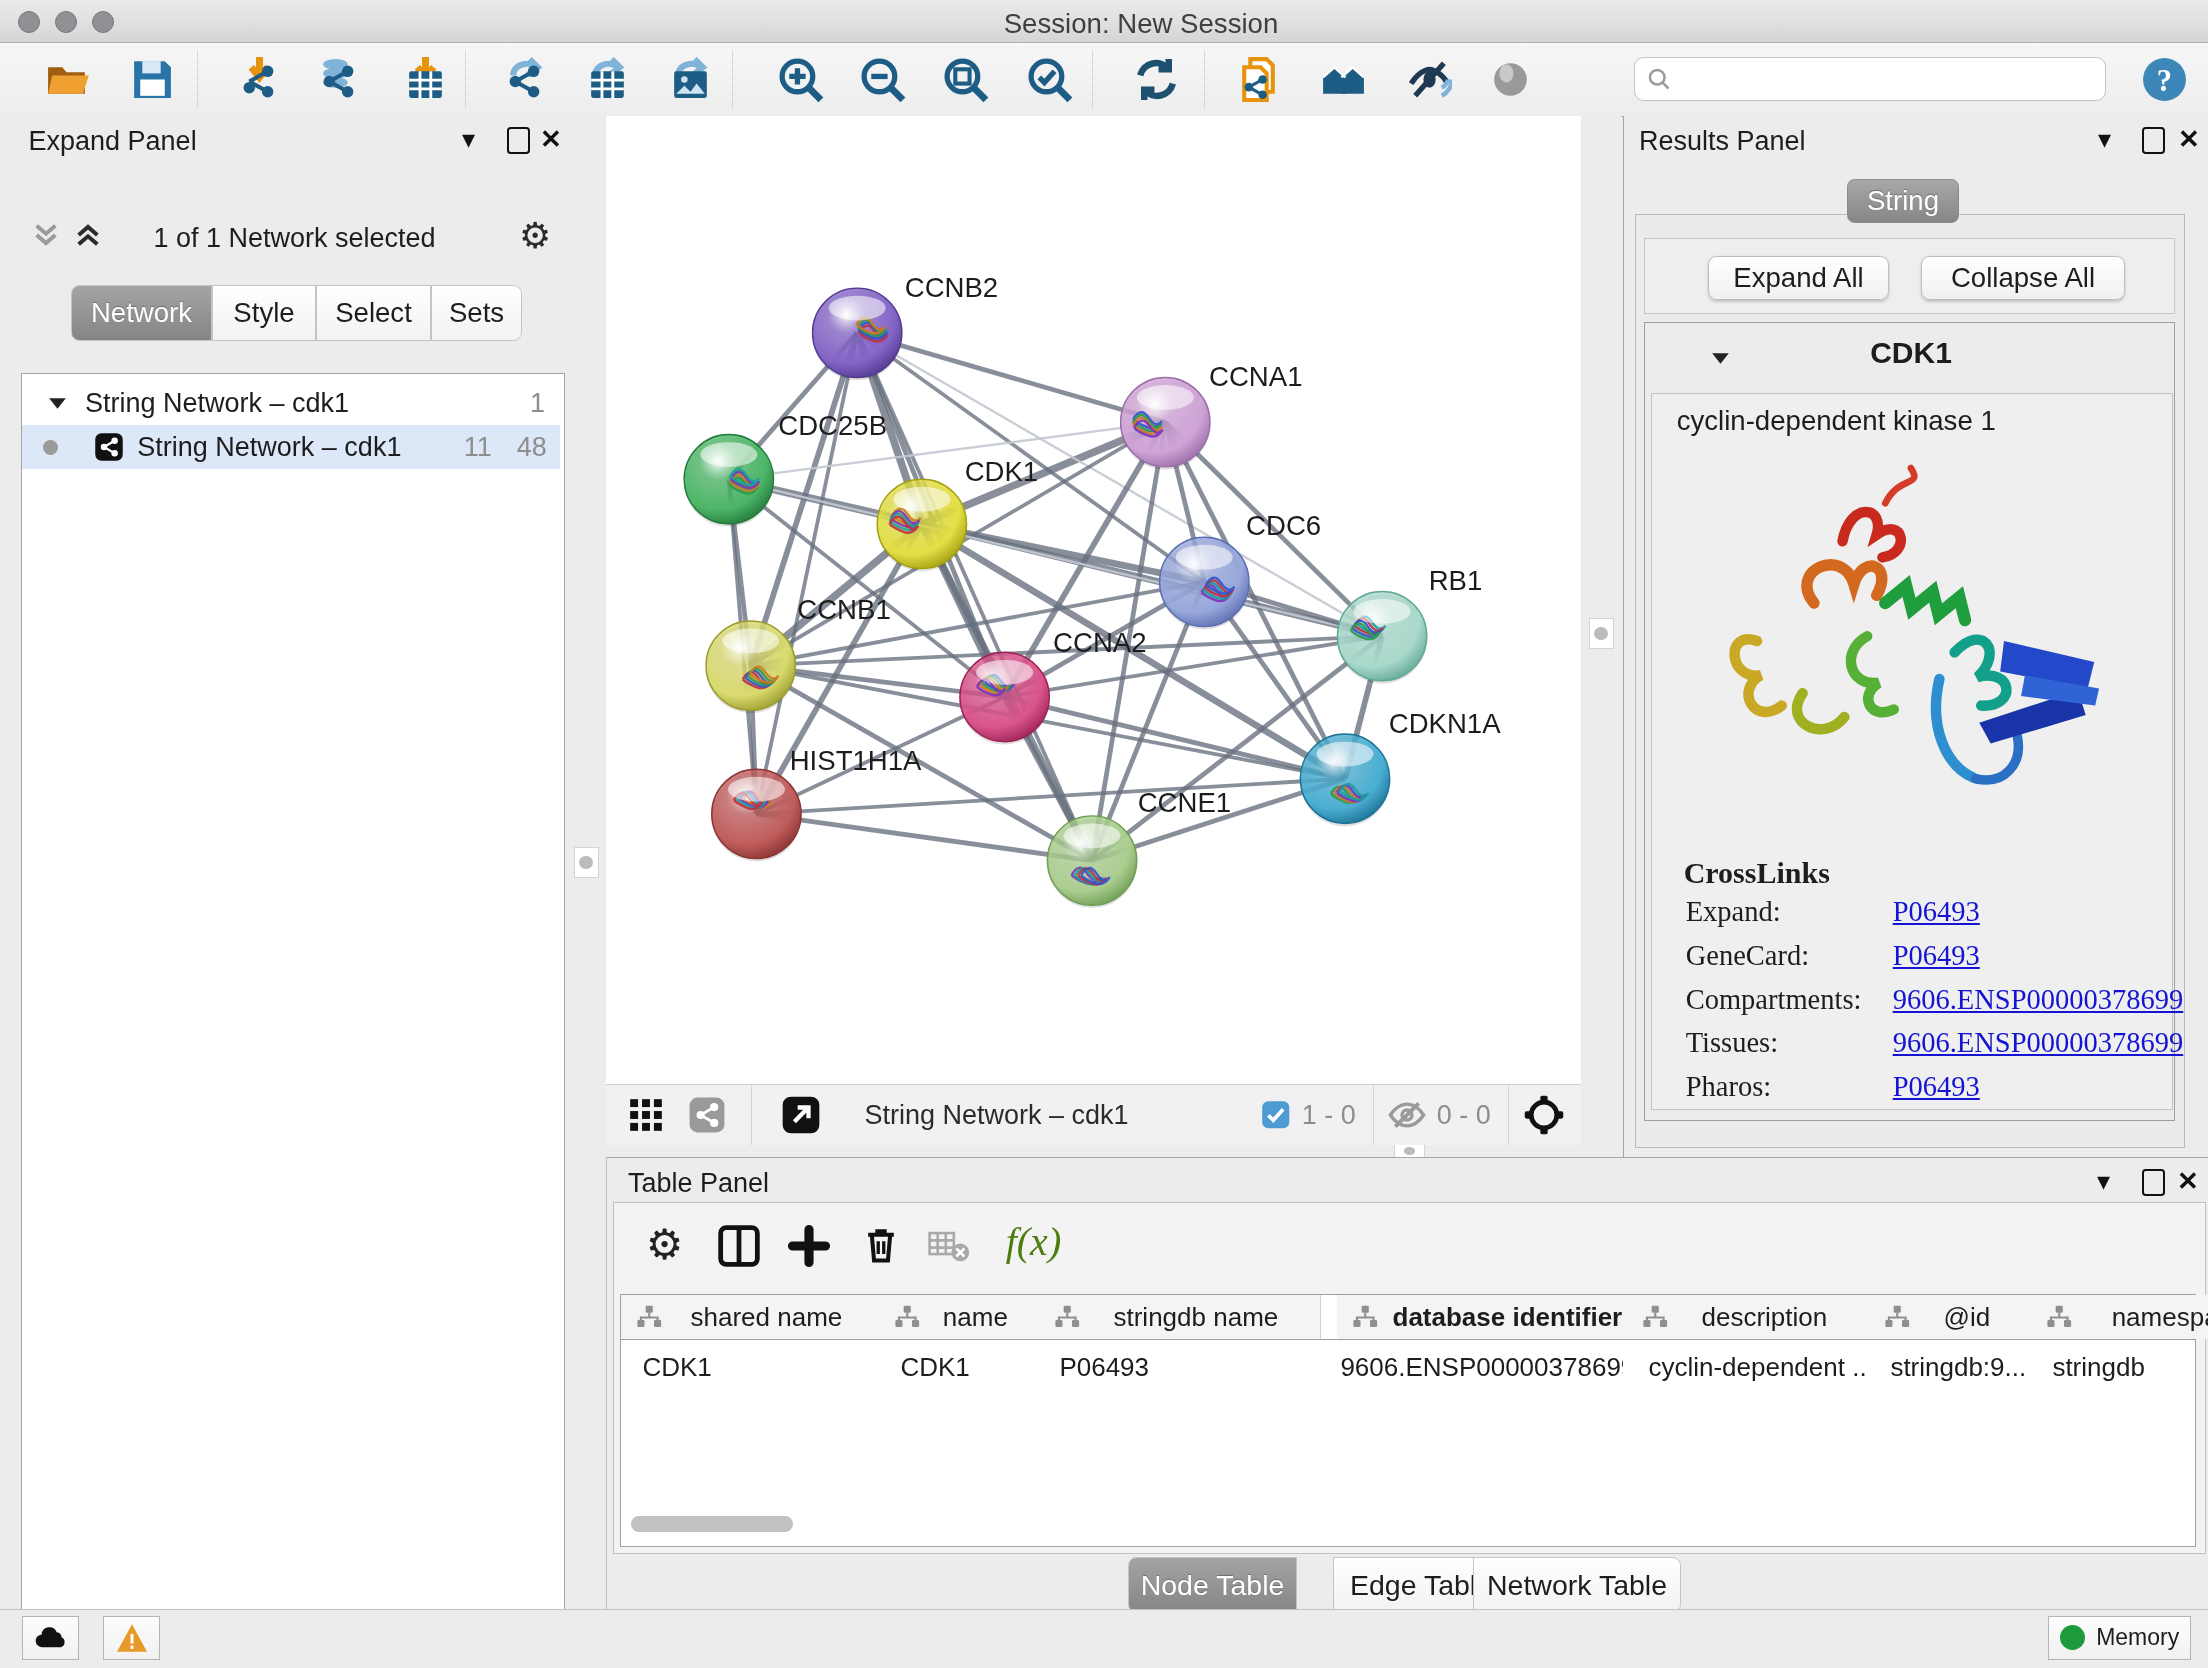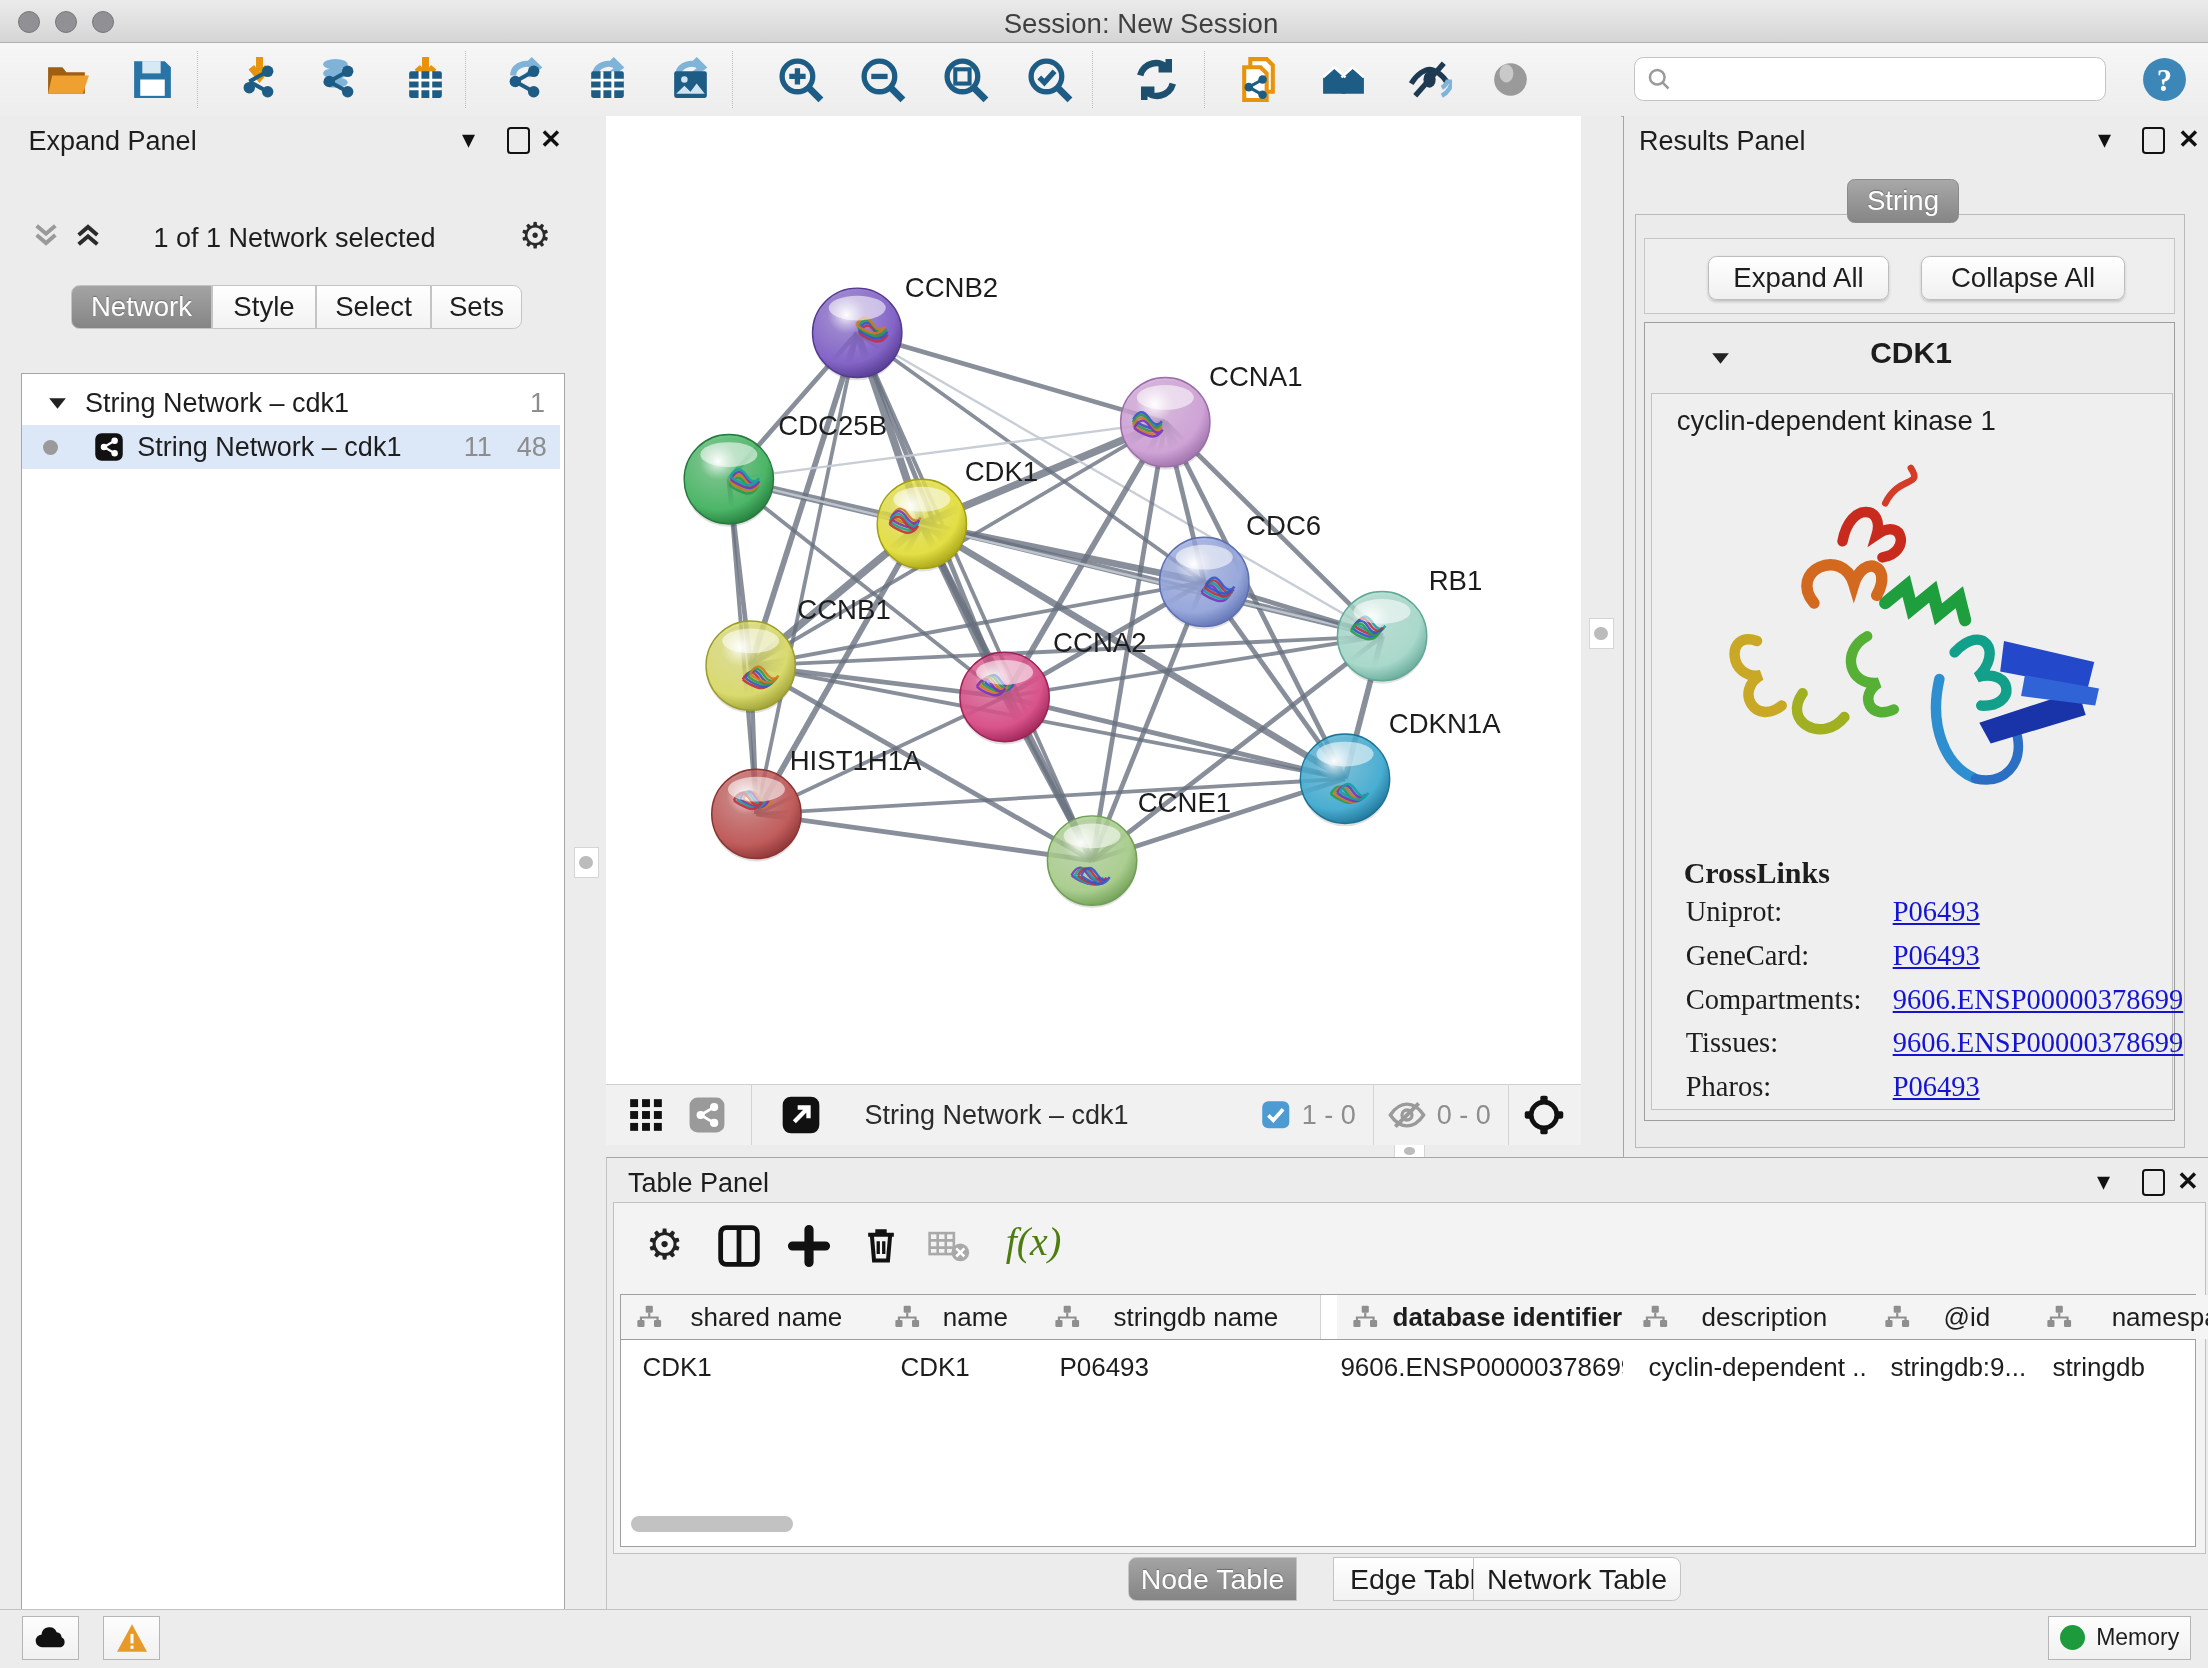--- a/index.html
+++ b/index.html
@@ -17,21 +17,21 @@
   .tb-btn{top:9.5px;width:53px;height:53px;display:flex;align-items:center;justify-content:center;cursor:default;}
   .tb-sep{top:7.6px;width:0;height:57px;border-left:1.9px dotted #bdbdbd;}
   .searchbox{top:14.3px;width:472px;height:44px;background:#fff;border:1px solid #c3c3c3;border-radius:9.5px;
     display:flex;align-items:center;padding-left:11.4px;box-sizing:border-box;}
   .searchbox input{border:none;outline:none;font-size:25px;width:399px;background:transparent;
     font-family:"Liberation Sans",sans-serif;}
   
   .panel-title{font-size:27px;color:#1d1d1d;}
   .winbtn{font-size:26px;color:#111;line-height:1;}
   .sqbtn{width:19px;height:23px;border:2.9px solid #111;border-radius:3.8px;}
-  .seg{position:absolute;box-sizing:border-box;height:44px;background:linear-gradient(#ffffff,#f2f2f2);
+  .seg{position:absolute;box-sizing:border-box;height:56px;background:linear-gradient(#ffffff,#f2f2f2);
     border:1px solid #c4c4c4;font-size:27.6px;display:flex;align-items:center;justify-content:center;}
   .seg.sel{background:linear-gradient(#a4a4a4,#858585);color:#fff;text-shadow:0 -1px 1px #6e6e6e;}
   .btn3d{background:linear-gradient(#ffffff,#f0f0f0);border:1px solid #bdbdbd;border-radius:8.6px;
     box-shadow:0 1.9px 2.9px rgba(0,0,0,.18);font-size:27.6px;display:flex;align-items:center;justify-content:center;}
   
   .listbox{left:21px;top:257px;width:542px;height:1319px;background:#fff;border:1.9px solid #a6a6a6;}
   .treerow{position:absolute;left:0;width:538px;height:44px;display:flex;align-items:center;font-size:27px;}
   .treerow.sel{background:#dce7f7;}
   .gray{color:#8d8d8d;}
   
@@ -651,21 +651,21 @@
               <path d="M278,212 C308,180 330,212 302,238 C340,228 344,270 306,268" stroke="#12a08a" stroke-width="11"></path>
               <path d="M262,240 C250,292 270,332 298,344" stroke="#2e8fd0" stroke-width="11"></path>
               <path d="M300,345 C330,352 350,330 344,300" stroke="#2b6fc4" stroke-width="10"></path>
             </g>
             <polygon points="330,200 425,222 418,250 326,232" fill="#2348c9"></polygon>
             <polygon points="304,286 408,252 416,278 316,308" fill="#1834a8"></polygon>
             <polygon points="352,236 430,250 426,268 348,258" fill="#2f63d6"></polygon>
           </svg>
           <div class="abs serif" style="left:32px;top:462px;font-size:30px;font-weight:bold">CrossLinks</div>
           <div id="xlinks">
-              <div class="xl-row serif" style="top: 502px;"><span>Uniprot:</span>
+              <div class="xl-row serif" style="top: 502px;"><span>Expand:</span>
     <a class="xlink" style="position:absolute;left:207px">P06493</a></div>
               <div class="xl-row serif" style="top: 546px;"><span>GeneCard:</span>
     <a class="xlink" style="position:absolute;left:207px">P06493</a></div>
               <div class="xl-row serif" style="top: 590px;"><span>Compartments:</span>
     <a class="xlink" style="position:absolute;left:207px">9606.ENSP00000378699</a></div>
               <div class="xl-row serif" style="top: 633px;"><span>Tissues:</span>
     <a class="xlink" style="position:absolute;left:207px">9606.ENSP00000378699</a></div>
               <div class="xl-row serif" style="top: 677px;"><span>Pharos:</span>
     <a class="xlink" style="position:absolute;left:207px">P06493</a></div>
             </div>

